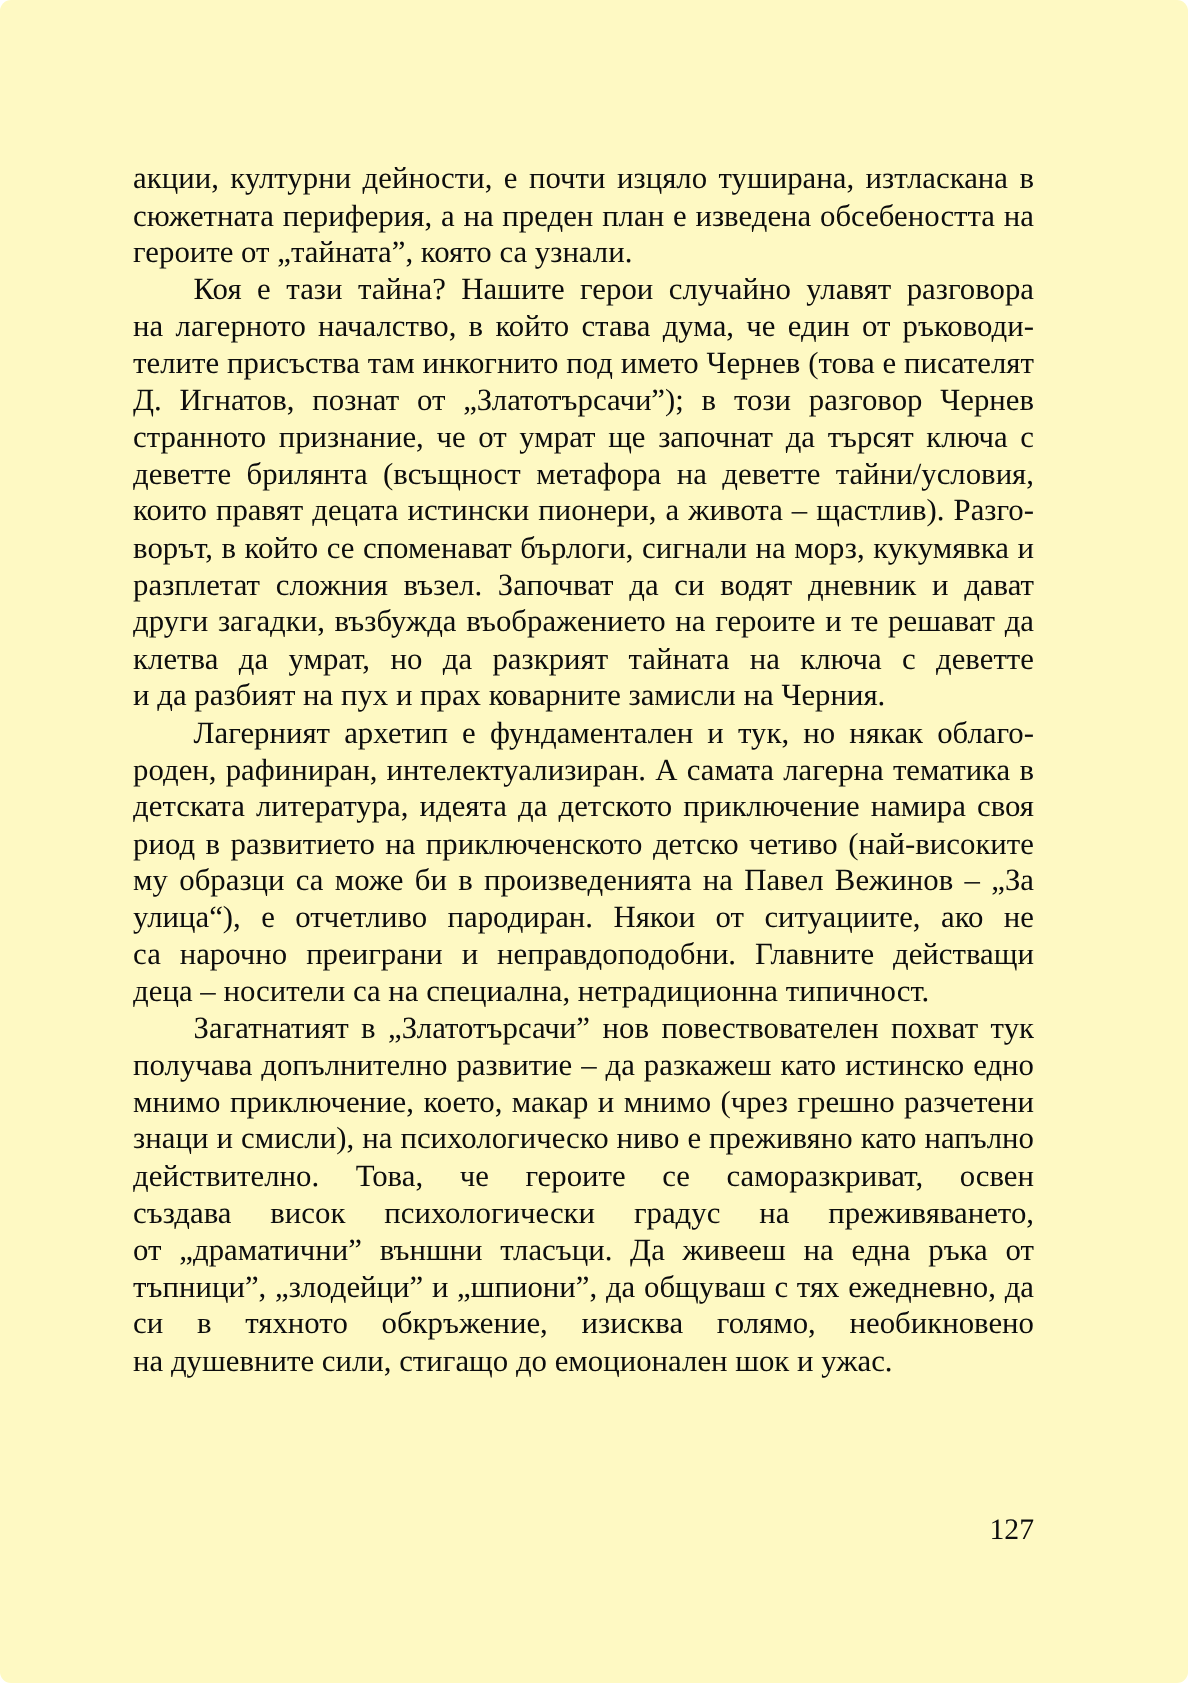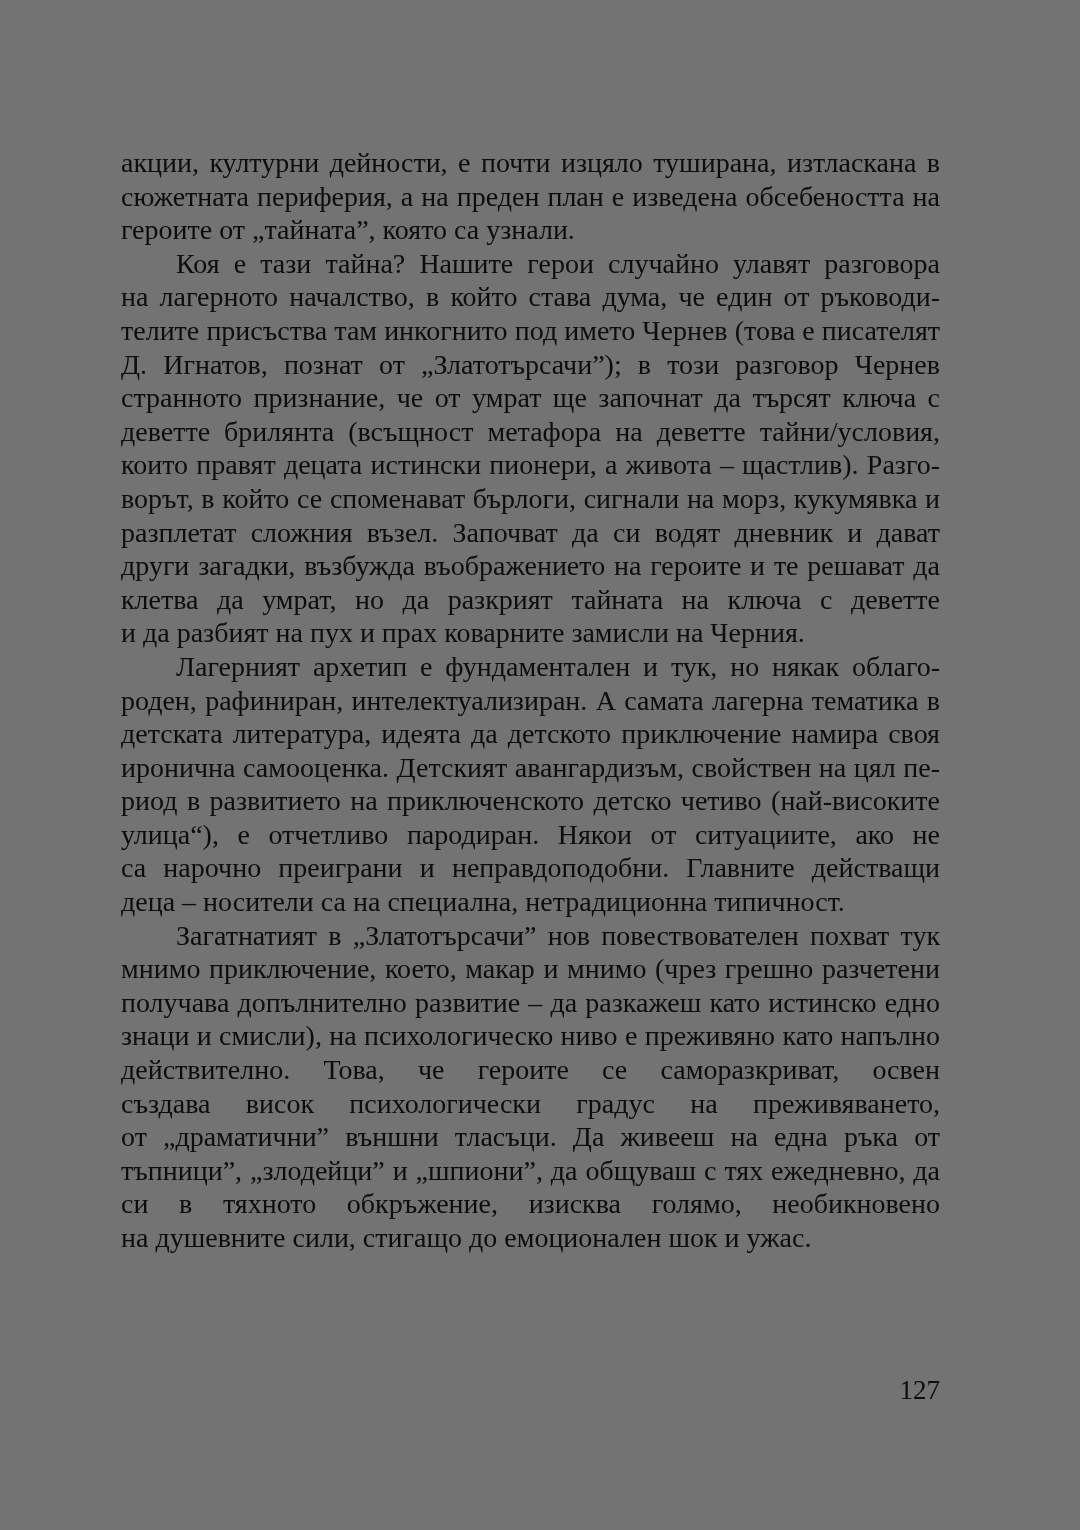--- a/index.html
+++ b/index.html
@@ -4,24 +4,25 @@
 <style>
   html, body {
     margin: 0;
     padding: 0;
     background: #ffffff;
   }
   .page {
     position: relative;
     width: 1080px;
     height: 1530px;
-    background: #737373;
+    background: #fef9c3;
     overflow: hidden;
     font-family: "Liberation Serif", "DejaVu Serif", serif;
     color: #0d0d0d;
+    border-radius: 10px;
   }
   .text-block {
     position: absolute;
     left: 121px;
     top: 146px;
     width: 819px;
     font-size: 28px;
     line-height: 33.6px;
   }
   .para {
@@ -76,31 +77,31 @@
       <div class="line">разплетат сложния възел. Започват да си водят дневник и дават</div>
       <div class="line">други загадки, възбужда въображението на героите и те решават да</div>
       <div class="line">клетва да умрат, но да разкрият тайната на ключа с деветте брилянта</div>
       <div class="line last">и да разбият на пух и прах коварните замисли на Черния.</div>
     </div>
 
     <div class="para">
       <div class="line indent">Лагерният архетип е фундаментален и тук, но някак облаго-</div>
       <div class="line">роден, рафиниран, интелектуализиран. А самата лагерна тематика в</div>
       <div class="line">детската литература, идеята да детското приключение намира своя</div>
-      <div class="line">иронична самооценка. Детският авангардизъм, свойствен на цял пе-</div>
       <div class="line">риод в развитието на приключенското детско четиво (най-високите</div>
+      <div class="line">му образци са може би в произведенията на Павел Вежинов – „За</div>
       <div class="line">улица“), е отчетливо пародиран. Някои от ситуациите, ако не всички,</div>
       <div class="line">са нарочно преиграни и неправдоподобни. Главните действащи лица</div>
       <div class="line last">деца – носители са на специална, нетрадиционна типичност.</div>
     </div>
 
     <div class="para">
       <div class="line indent">Загатнатият в „Златотърсачи” нов повествователен похват тук</div>
+      <div class="line">получава допълнително развитие – да разкажеш като истинско едно</div>
       <div class="line">мнимо приключение, което, макар и мнимо (чрез грешно разчетени</div>
-      <div class="line">получава допълнително развитие – да разкажеш като истинско едно</div>
       <div class="line">знаци и смисли), на психологическо ниво е преживяно като напълно</div>
       <div class="line">действително. Това, че героите се саморазкриват, освен автентичност</div>
       <div class="line">създава висок психологически градус на преживяването, инспирирано</div>
       <div class="line">от „драматични” външни тласъци. Да живееш на една ръка от „прес-</div>
       <div class="line">тъпници”, „злодейци” и „шпиони”, да общуваш с тях ежедневно, да</div>
       <div class="line">си в тяхното обкръжение, изисква голямо, необикновено напрежение</div>
       <div class="line last">на душевните сили, стигащо до емоционален шок и ужас.</div>
     </div>
 
   </div>

